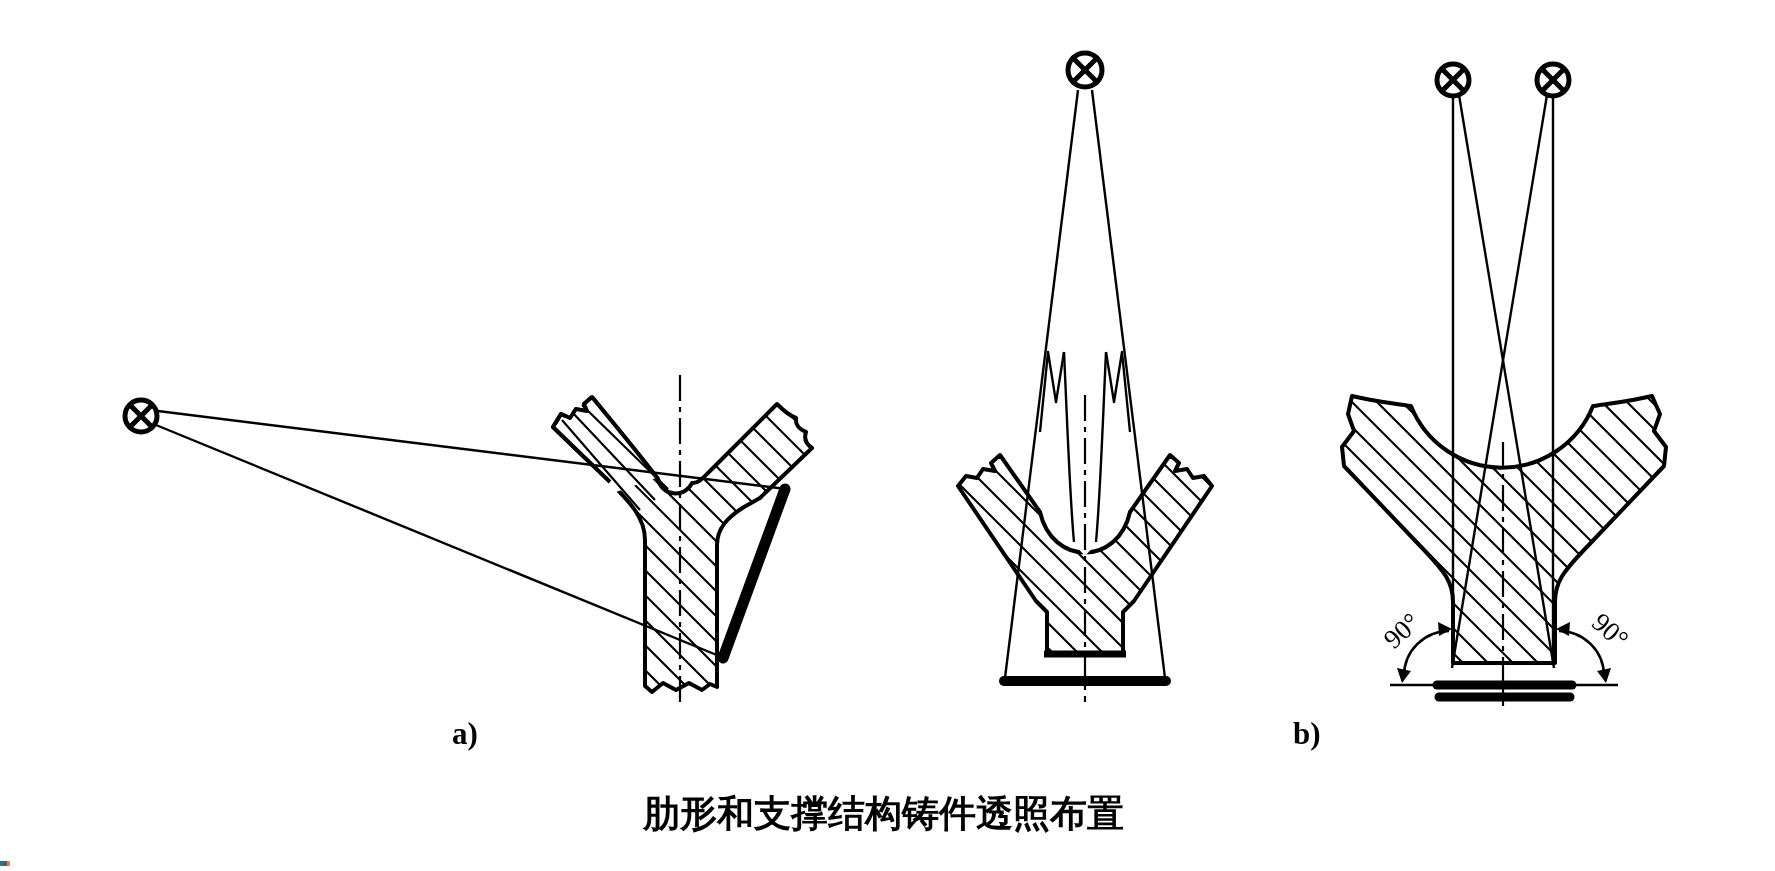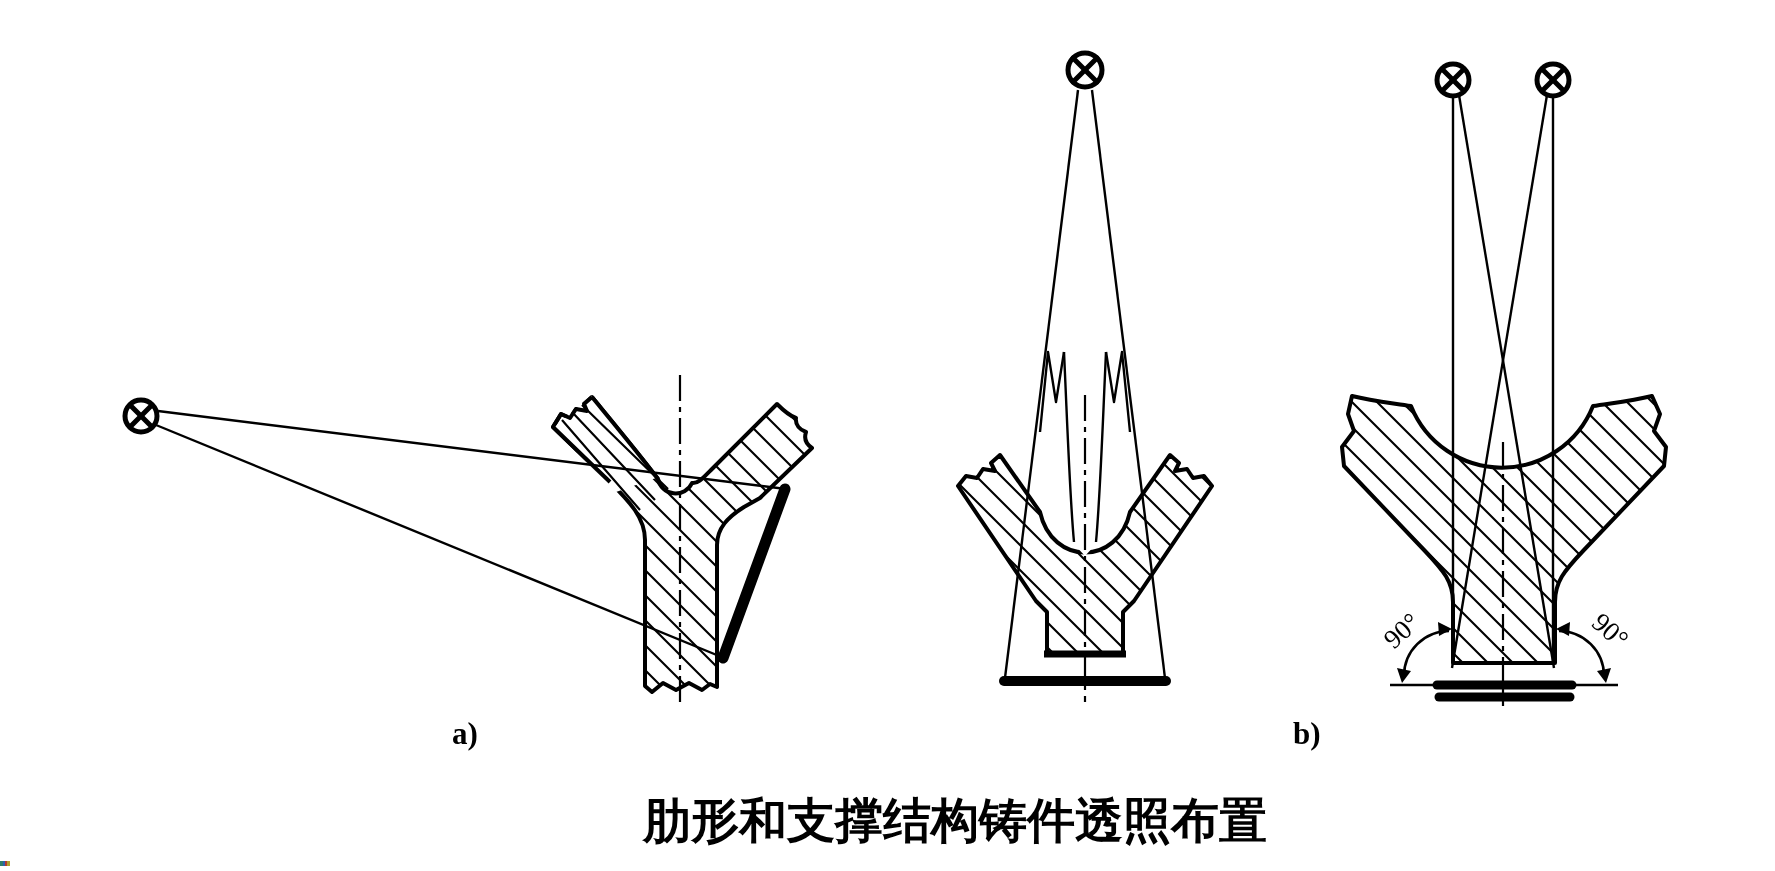--- a/index.html
+++ b/index.html
@@ -1,21 +1,21 @@
 <!DOCTYPE html>
 <html><head>
 <meta charset="utf-8">
 <style>
   html,body{margin:0;padding:0;background:#ffffff;}
   #canvas{position:relative;width:1775px;height:871px;background:#ffffff;overflow:hidden;
           font-family:"Liberation Sans",sans-serif;}
   #drawing{position:absolute;left:0;top:0;}
   .caption{position:absolute;left:643px;top:789px;width:500px;
            font-family:Liberation Sans, sans-serif;
-           font-size:48px;font-weight:bold;color:#000;letter-spacing:0px;white-space:nowrap;}
+           font-size:37px;font-weight:bold;color:#000;letter-spacing:0px;white-space:nowrap;}
   .sublabel{font-family:"Liberation Serif",serif;font-weight:bold;font-size:31px;fill:#000;}
   .angle-label{font-family:"Liberation Serif",serif;font-size:27px;fill:#000;}
   .edge-artifact{position:absolute;left:0px;top:861px;width:10px;height:5px;
     background:linear-gradient(90deg,#2e7d6b 0 3px,#2b5fb0 3px 5px,#b03a30 5px 7px,#b0a030 7px 10px);}
 </style>
 </head>
 <body>
 
 <div id="canvas">
 

